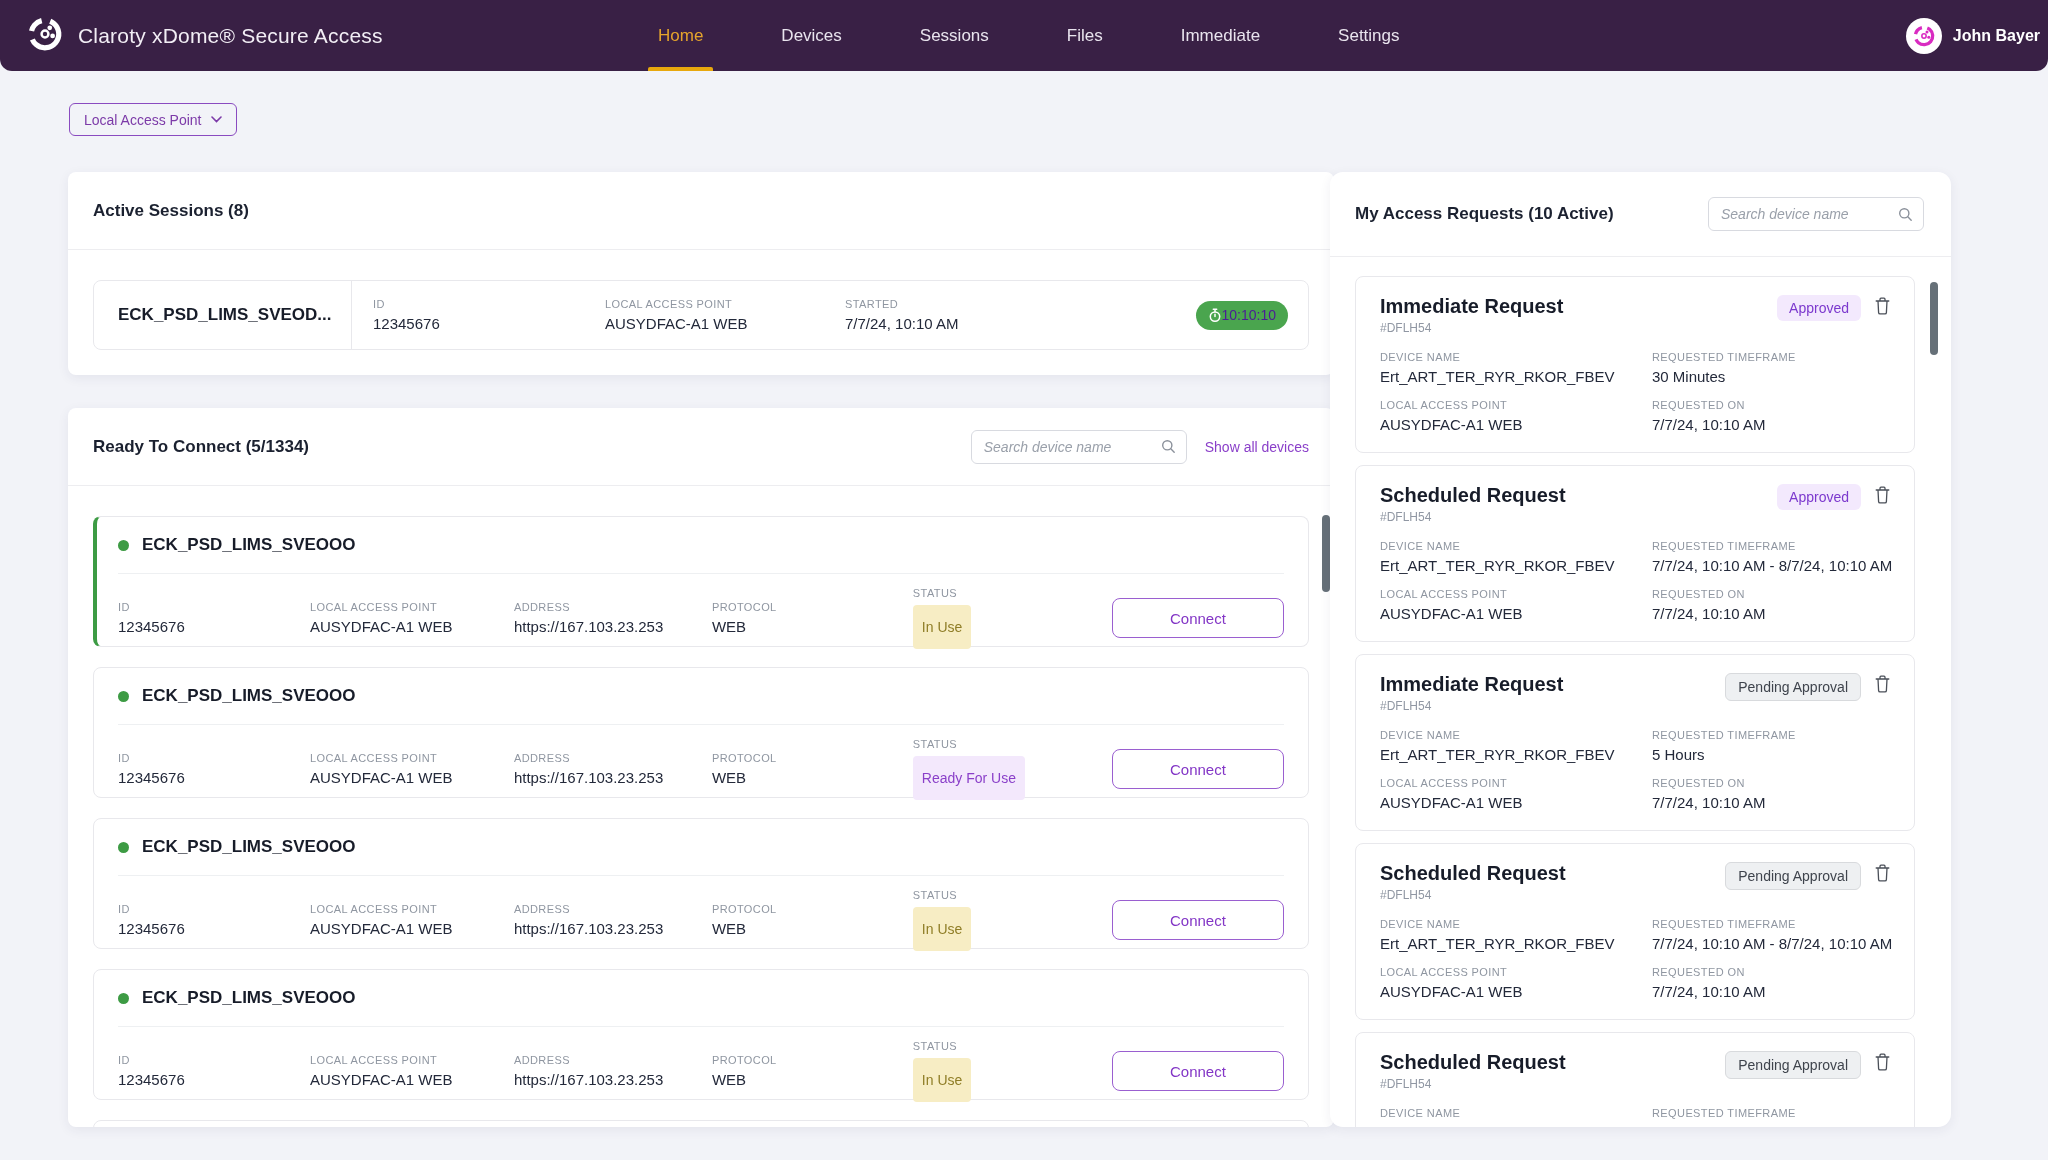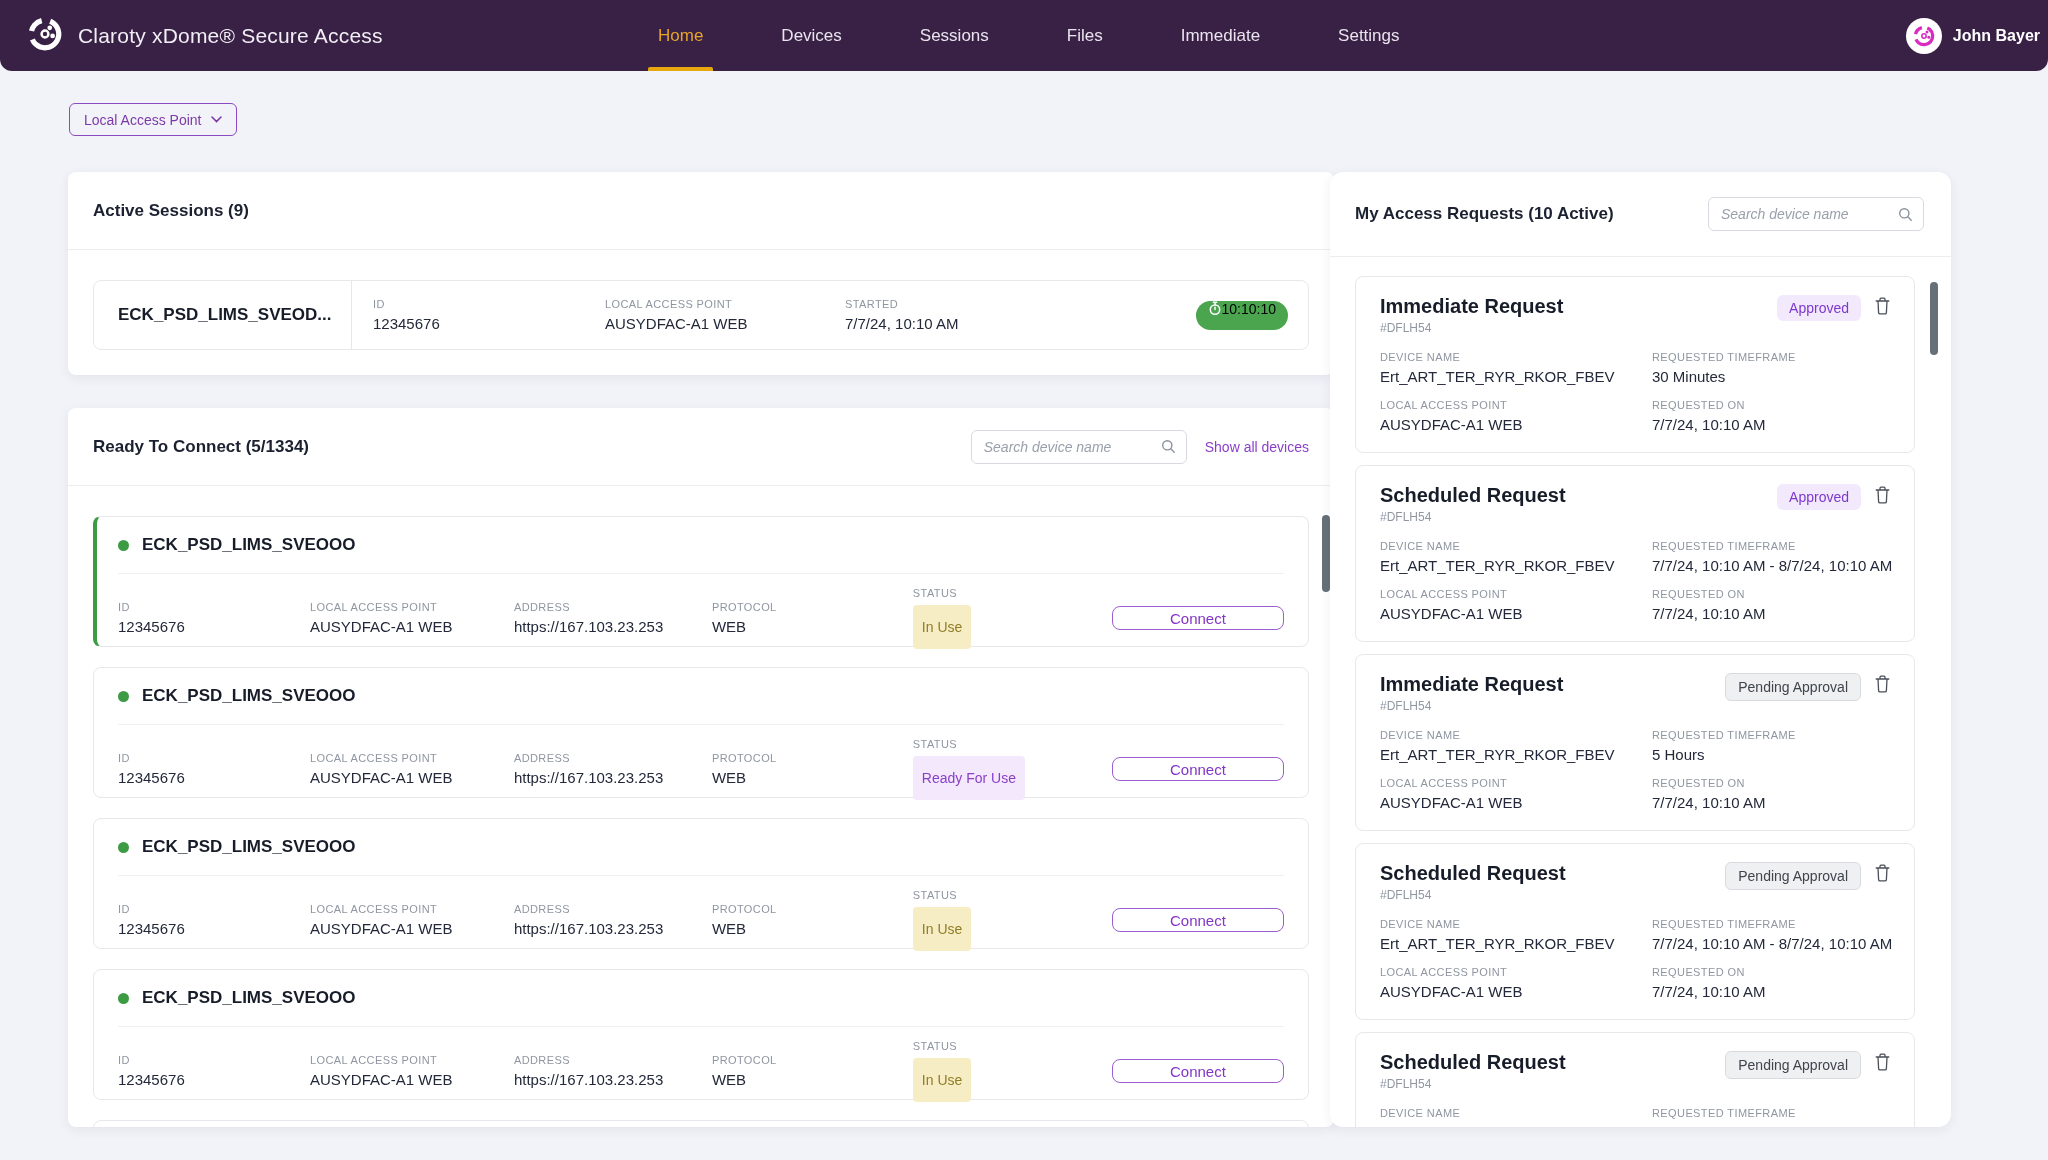--- a/index.html
+++ b/index.html
@@ -64,22 +64,22 @@
   .session-name {
     flex:0 0 258px; height:100%; display:flex; align-items:center;
     padding:0 18px 0 24px; border-right:1px solid #e8e8ec;
     font-weight:bold; font-size:17px; color:#171c29; white-space:nowrap; overflow:hidden;
   }
   .session-fields { display:flex; padding-left:21px; }
   .sfield { width:232px; }
   .sfield:nth-child(2) { width:240px; }
   .timer-pill {
     margin-left:auto; margin-right:20px; height:29px; padding:0 12px;
-    background:#4aa54e; border-radius:15px; display:flex; gap:0;
-    color:#000000; font-size:14px;
+    background:#4aa54e; border-radius:15px; display:flex; align-items:center; gap:0;
+    color:#4c1d95; font-size:14px;
   }
 
   
   .head-right { margin-left:auto; display:flex; align-items:center; gap:18px; }
   .searchbox {
     width:216px; height:34px; border:1px solid #d8dae0; border-radius:6px; background:#fff;
     display:flex; align-items:center; padding:0 10px; gap:6px;
   }
   .searchbox input {
     border:none; outline:none; flex:1; min-width:0; font-size:14px;
@@ -99,21 +99,21 @@
     border-bottom:1px solid #eef0f2; font-weight:bold; font-size:17px; color:#171c29;
   }
   .dot { width:11px; height:11px; border-radius:50%; background:#3d9b44; }
   .dcard-fields { display:flex; align-items:center; margin-top:13px; }
   .dcol-id { width:193px; } .dcol-lap { width:205px; } .dcol-addr { width:199px; }
   .dcol-proto { width:202px; } .dcol-status { width:200px; }
   .status-badge { display:inline-block; font-size:14px; padding:14px 9px; border-radius:4px; margin-top:6px; }
   .status-badge.in-use { background:#f7edc4; color:#8f7d26; }
   .status-badge.ready-for-use { background:#f3e8fc; color:#8a3fc9; }
   .connect-btn {
-    margin-left:auto; width:173px; height:24px; background:#fff;
+    margin-left:auto; width:173px; height:40px; background:#fff;
     border:1.5px solid #9a5fd0; border-radius:8px; color:#8336c6;
     font-size:15px; font-family:inherit; cursor:pointer;
   }
   .scroll-thumb { position:absolute; width:8px; border-radius:4px; background:#667078; }
   .thumb-ready { right:4px; top:107px; height:77px; }
   .thumb-requests { right:13px; top:110px; height:73px; }
 
   
   .rcards { padding-top:19px; }
   .rcard {
@@ -184,21 +184,21 @@
 
 <button class="filter-btn">
   <span>Local Access Point</span>
   <svg width="11" height="7" viewBox="0 0 11 7">
     <path d="M1 1l4.5 4.5L10 1" fill="none" stroke="#7c3aa8" stroke-width="1.6" stroke-linecap="round"></path>
   </svg>
 </button>
 
 <section class="panel panel-active">
   <div class="panel-head">
-    <h2>Active Sessions (9)</h2>
+    <h2>Active Sessions (8)</h2>
   </div>
   <div class="panel-divider"></div>
   <div class="session-card">
     <div class="session-name">ECK_PSD_LIMS_SVEOD...</div>
     <div class="session-fields">
   <div class="sfield">
     <div class="field-label">ID</div>
     <div class="field-value">12345676</div>
   </div>
 

